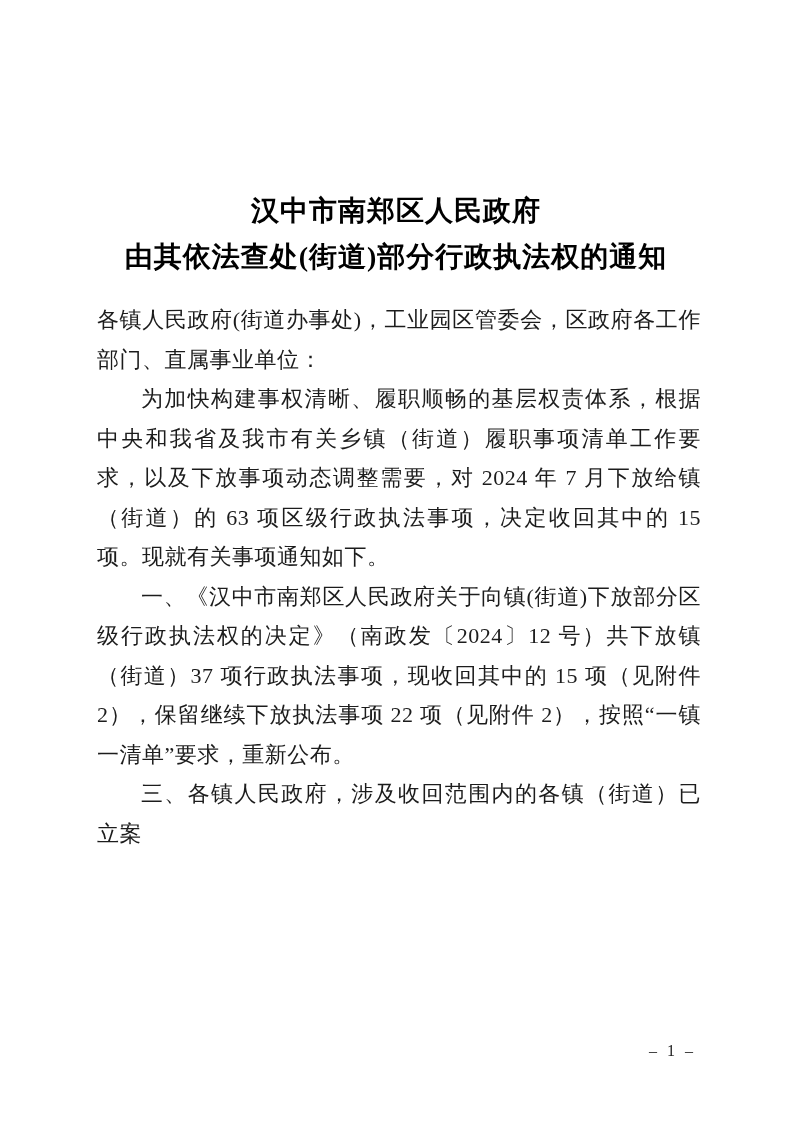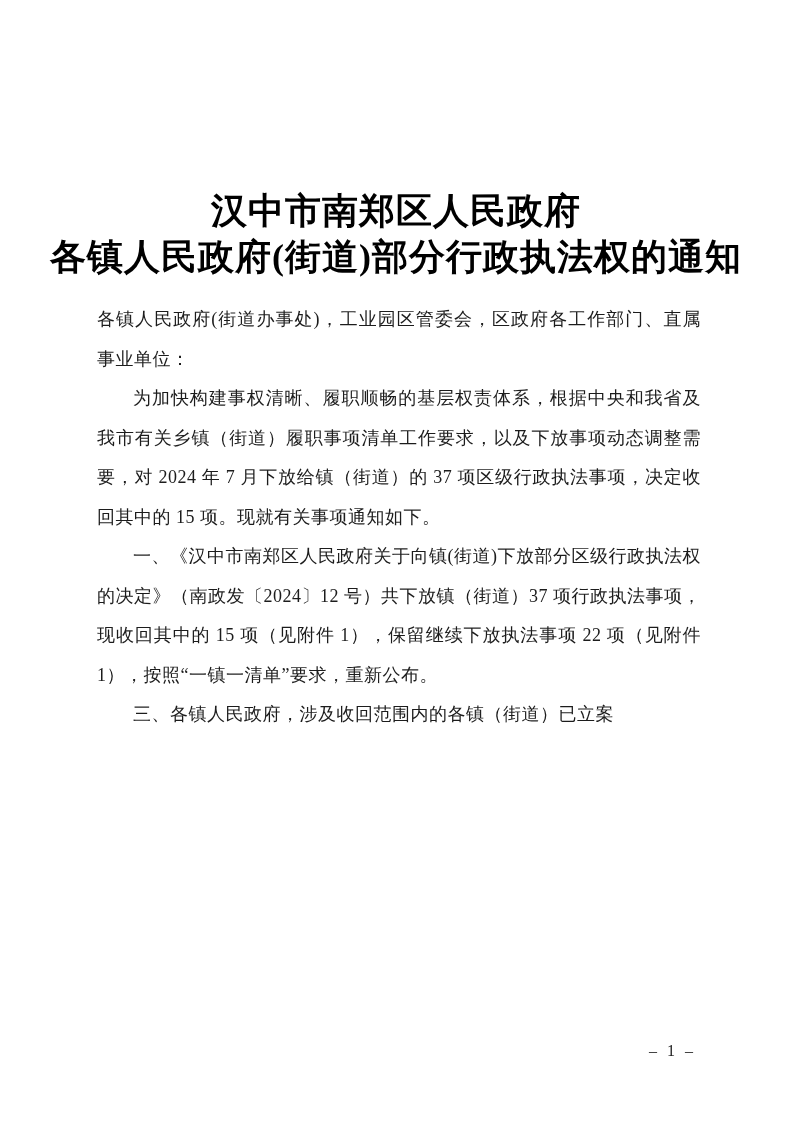--- a/index.html
+++ b/index.html
@@ -16,35 +16,35 @@
     font-family: "Liberation Serif", "DejaVu Serif", serif;
     color: #1c1c1c;
   }
   .doc-title {
     position: absolute;
     top: 188px;
     left: 0;
     width: 792px;
     margin: 0;
     text-align: center;
-    font-size: 36px;
+    font-size: 28px;
     line-height: 46px;
     font-weight: bold;
     color: #000000;
     letter-spacing: 1px;
   }
   .doc-title .title-line {
     display: block;
   }
   .doc-body {
     position: absolute;
     top: 300px;
     left: 97px;
     width: 604px;
-    font-size: 18px;
+    font-size: 22px;
     line-height: 39.5px;
     text-align: justify;
     letter-spacing: 0.5px;
   }
   .doc-body p {
     margin: 0;
   }
   .salutation {
     text-indent: 0;
   }
@@ -62,25 +62,25 @@
     white-space: pre;
   }
 </style>
 </head>
 <body>
 
 <div class="page">
 
   <h1 class="doc-title">
     <span class="title-line">汉中市南郑区人民政府</span>
-    <span class="title-line">各镇人民政府(街道)部分行政执法权的通知</span>
+    <span class="title-line">由其依法查处(街道)部分行政执法权的通知</span>
   </h1>
 
   <div class="doc-body">
     <p class="salutation">各镇人民政府(街道办事处)，工业园区管委会，区政府各工作部门、直属事业单位：</p>
-    <p class="para">为加快构建事权清晰、履职顺畅的基层权责体系，根据中央和我省及我市有关乡镇（街道）履职事项清单工作要求，以及下放事项动态调整需要，对 2024 年 7 月下放给镇（街道）的 37 项区级行政执法事项，决定收回其中的 15 项。现就有关事项通知如下。</p>
-    <p class="para">一、《汉中市南郑区人民政府关于向镇(街道)下放部分区级行政执法权的决定》（南政发〔2024〕12 号）共下放镇（街道）37 项行政执法事项，现收回其中的 15 项（见附件 1），保留继续下放执法事项 22 项（见附件 1），按照“一镇一清单”要求，重新公布。</p>
+    <p class="para">为加快构建事权清晰、履职顺畅的基层权责体系，根据中央和我省及我市有关乡镇（街道）履职事项清单工作要求，以及下放事项动态调整需要，对 2024 年 7 月下放给镇（街道）的 63 项区级行政执法事项，决定收回其中的 15 项。现就有关事项通知如下。</p>
+    <p class="para">一、《汉中市南郑区人民政府关于向镇(街道)下放部分区级行政执法权的决定》（南政发〔2024〕12 号）共下放镇（街道）37 项行政执法事项，现收回其中的 15 项（见附件 2），保留继续下放执法事项 22 项（见附件 2），按照“一镇一清单”要求，重新公布。</p>
     <p class="para">三、各镇人民政府，涉及收回范围内的各镇（街道）已立案</p>
   </div>
 
   <div class="page-number">– 1 –</div>
 
 </div>
 
 </body></html>

